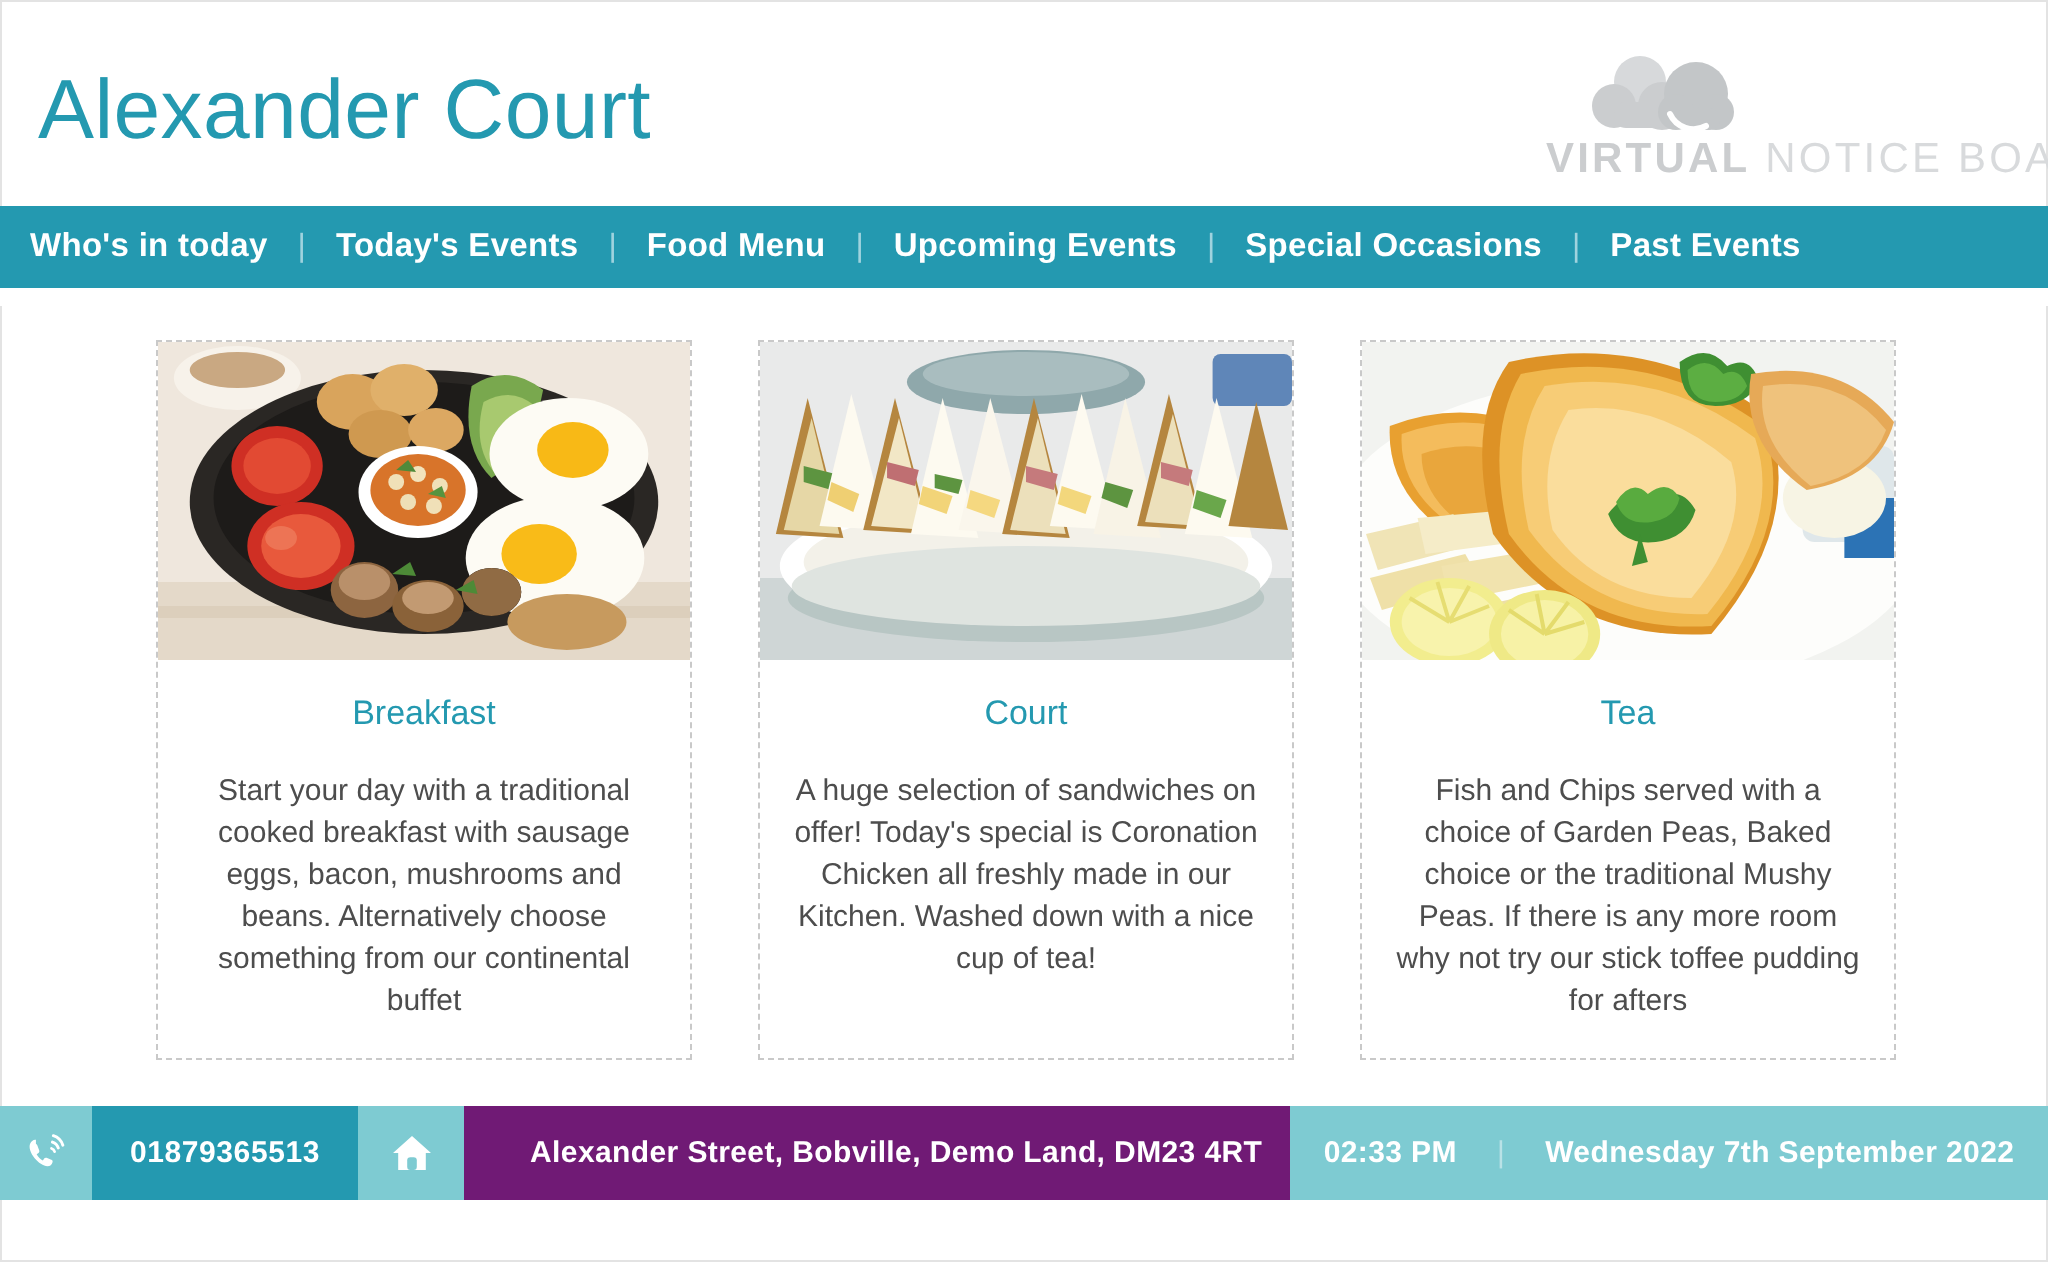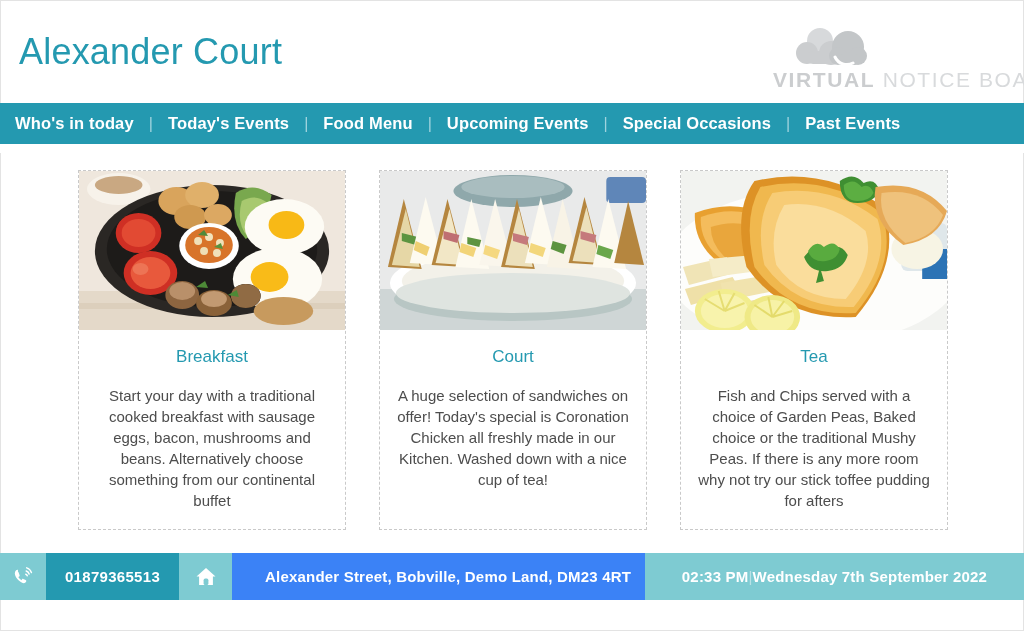--- a/index.html
+++ b/index.html
@@ -28,21 +28,21 @@
     background: #ffffff;
     border-top: 1px solid #e3e3e3;
     border-left: 1px solid #e3e3e3;
     border-right: 1px solid #e3e3e3;
   }
 
   .site-title {
     position: absolute;
     left: 18px;
     top: 33px;
-    font-size: 36px;
+    font-size: 42px;
     font-weight: 300;
     letter-spacing: 0.2px;
     color: #2499b0;
     line-height: 1;
     white-space: nowrap;
   }
 
   .brand-logo {
     position: absolute;
     right: 12px;
@@ -191,33 +191,34 @@
     width: 133px;
     background: #2499b0;
     display: flex;
     align-items: center;
     justify-content: center;
     letter-spacing: 0.3px;
   }
 
   .fbox-address {
     flex: 1;
-    background: #3b82f6;
+    background: #701a75;
     display: flex;
     align-items: center;
     padding-left: 33px;
     letter-spacing: 0.2px;
   }
 
   .fbox-datetime {
     width: 379px;
     background: #7ecbd2;
     display: flex;
     align-items: center;
     justify-content: center;
+    gap: 20px;
     letter-spacing: 0.2px;
   }
 
   .dt-sep { color: #b9e2e6; font-weight: normal; }
 
   .page-bottom {
     position: absolute;
     left: 0;
     top: 600px;
     width: 1024px;

